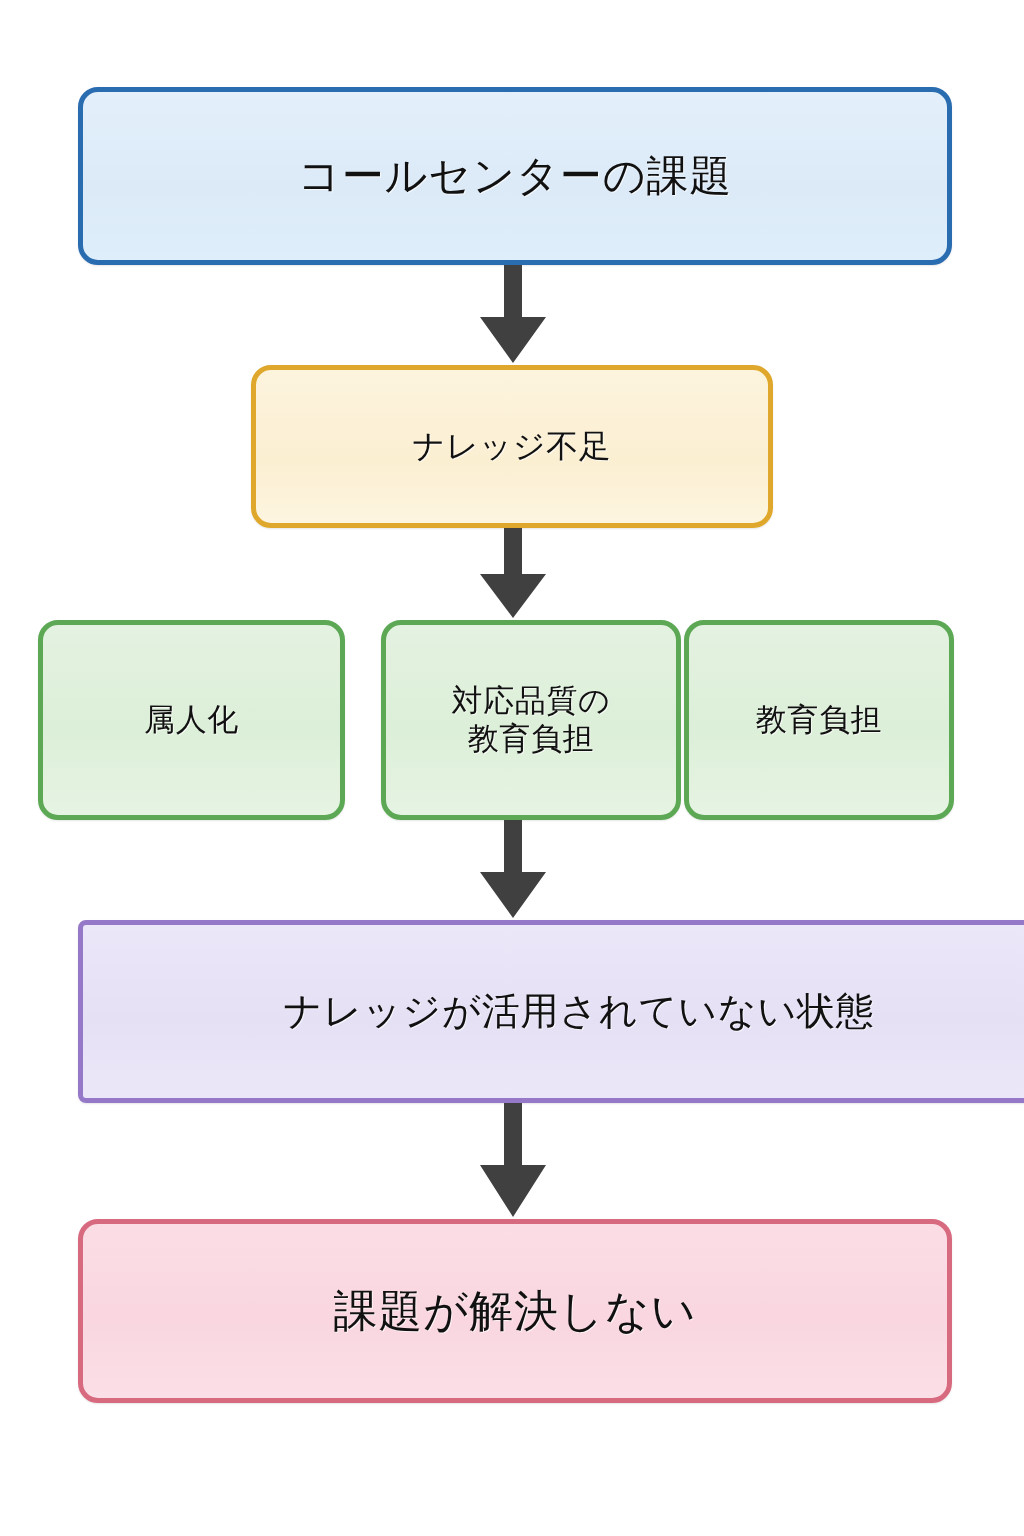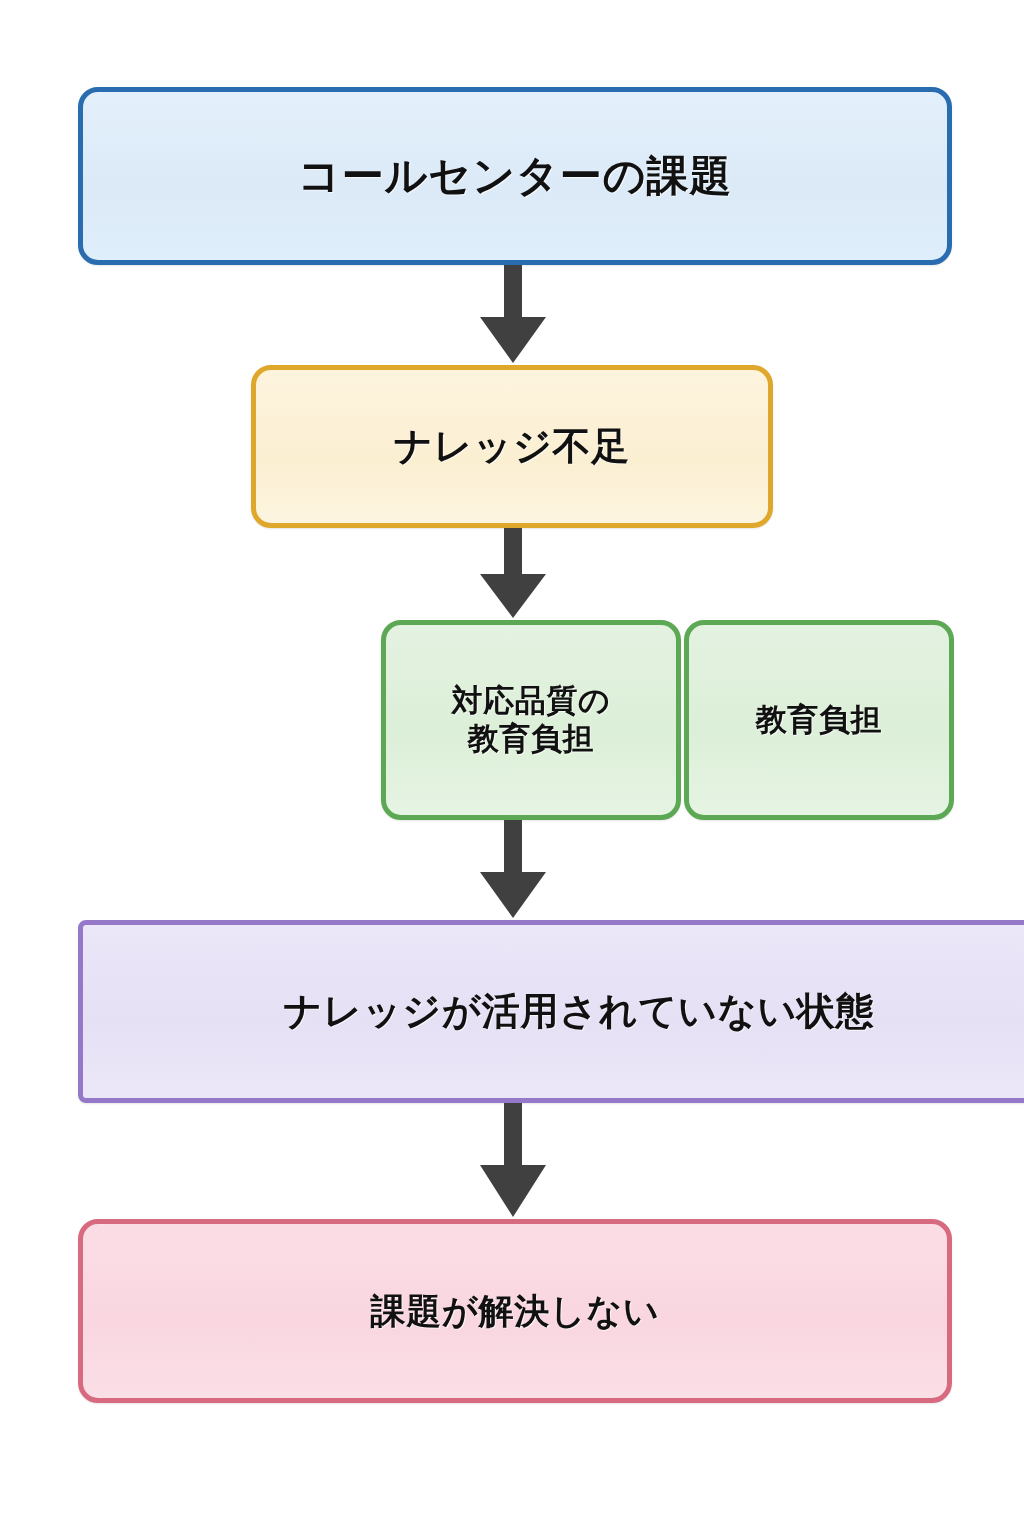--- a/index.html
+++ b/index.html
@@ -24,21 +24,21 @@
   
   .node {
     position: absolute;
     box-sizing: border-box;
     display: flex;
     align-items: center;
     text-align: center;
     border-style: solid;
     border-radius: 18px;
     color: #111111;
-    font-weight: 700;
+    font-weight: 400;
     letter-spacing: 0.02em;
     line-height: 1.22;
     text-shadow: 1px 1px 0 rgba(255,255,255,0.65);
     box-shadow: 0 1px 2px rgba(0,0,0,0.10);
   }
   .node .label { display: block; width: 100%; }
 
   
   .node--blue {
     left: 78px;  top: 87px;
@@ -51,21 +51,21 @@
   }
 
   
   .node--amber {
     left: 251px; top: 365px;
     width: 522px; height: 163px;
     background: linear-gradient(180deg, #fdf4de 0%, #fbefd2 60%, #fdf5e0 100%);
     border-width: 5px;
     border-color: #dfa82c;
     border-radius: 20px;
-    font-size: 38px;
+    font-size: 32px;
   }
 
   
   .node--green {
     top: 620px; height: 200px;
     background: linear-gradient(180deg, #e4f2e1 0%, #dcefd8 55%, #e6f4e3 100%);
     border-width: 5px;
     border-color: #5ca855;
     border-radius: 20px;
     font-size: 31px;
@@ -86,21 +86,21 @@
   }
 
   
   .node--pink {
     left: 78px; top: 1219px;
     width: 874px; height: 184px;
     background: linear-gradient(180deg, #fbdde5 0%, #f9d6e0 55%, #fbdfe6 100%);
     border-width: 5px;
     border-color: #d86a80;
     border-radius: 20px;
-    font-size: 35px;
+    font-size: 44px;
   }
 
   
   .arrow {
     position: absolute;
     width: 90px;
   }
   .arrow svg { display: block; width: 100%; height: 100%; }
 
   .arrow--a1 { left: 468px; top: 265px;  height: 100px; }
@@ -126,20 +126,23 @@
   <div class="node node--amber">
     <span class="label">ナレッジ不足</span>
   </div>
 
   <div class="arrow arrow--a2">
     <svg viewBox="0 0 90 92" preserveAspectRatio="none" aria-hidden="true">
       <polygon points="36,0 54,0 54,46 78,46 45,90 12,46 36,46" fill="#404040"></polygon>
     </svg>
   </div>
 
+  <div class="node node--green node--green-1">
+    <span class="label">属人化</span>
+  </div>
 
   <div class="node node--green node--green-2">
     <span class="label">
       <span>対応品質の</span><br>
       <span>教育負担</span>
     </span>
   </div>
 
   <div class="node node--green node--green-3">
     <span class="label">教育負担</span>

